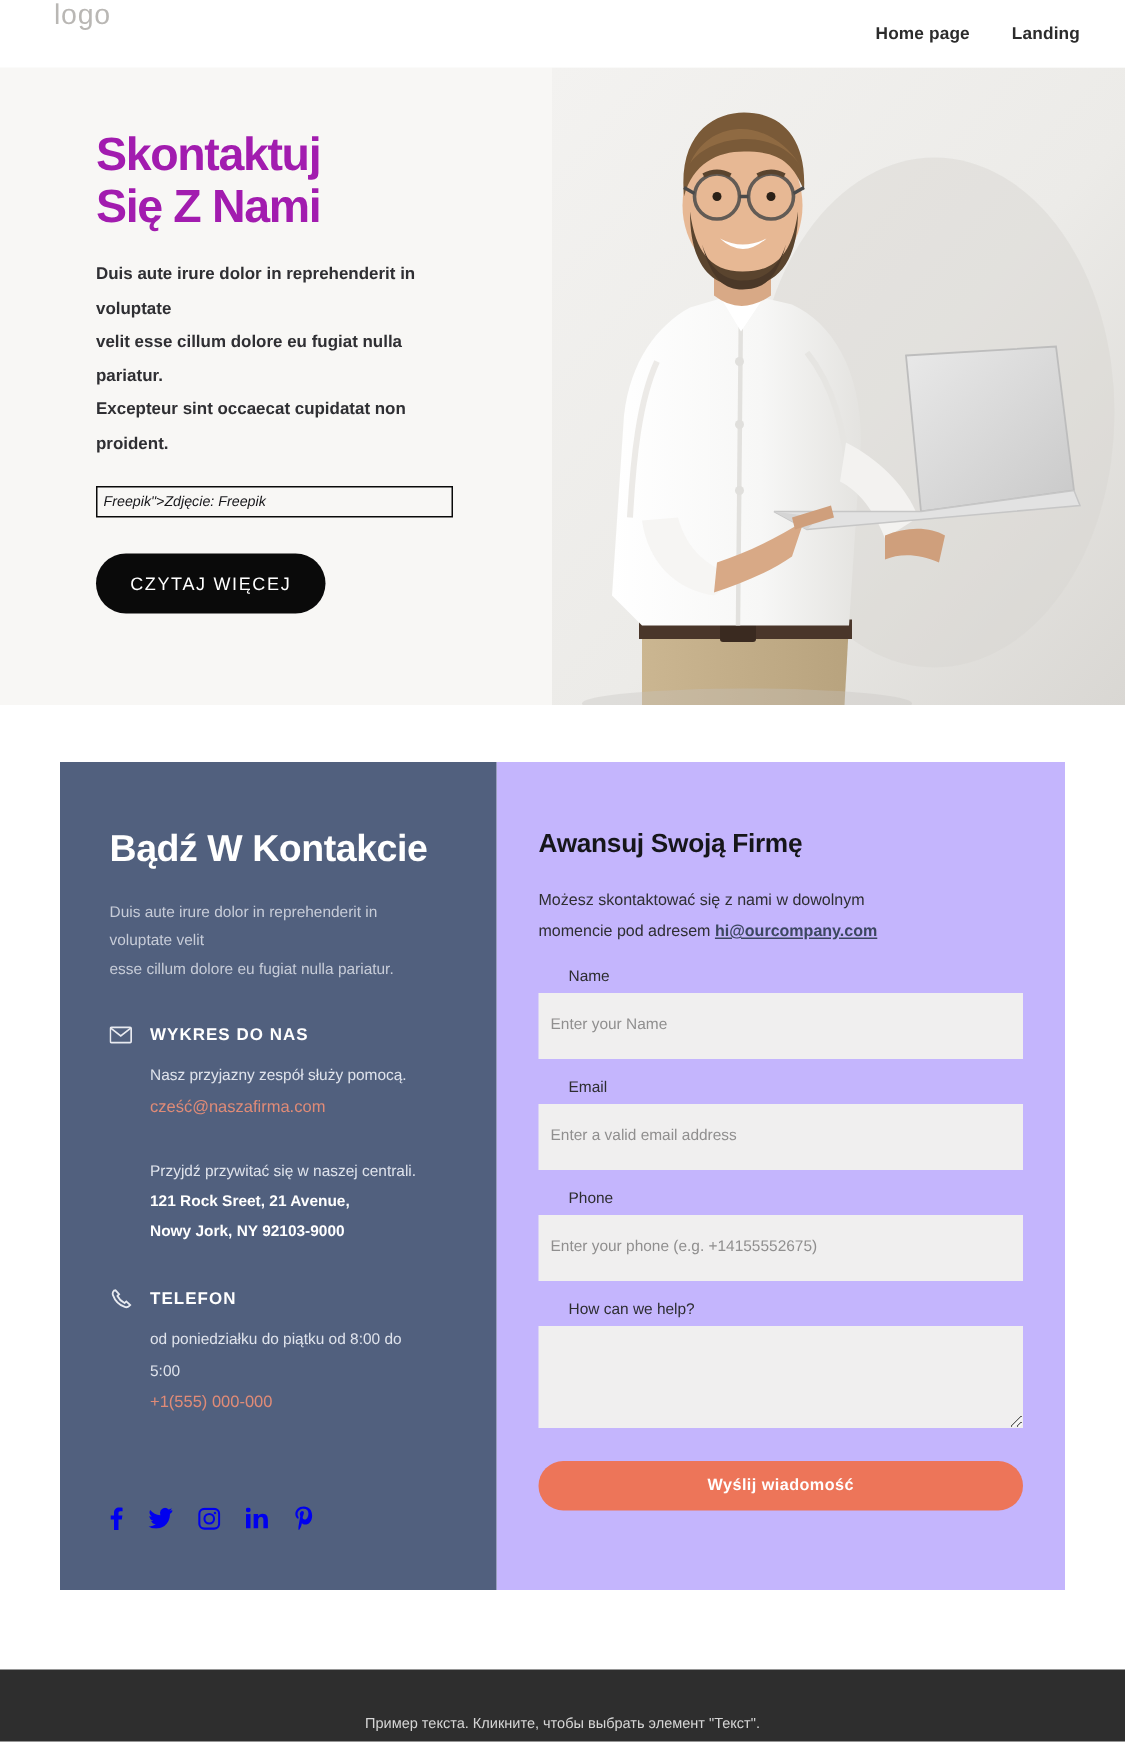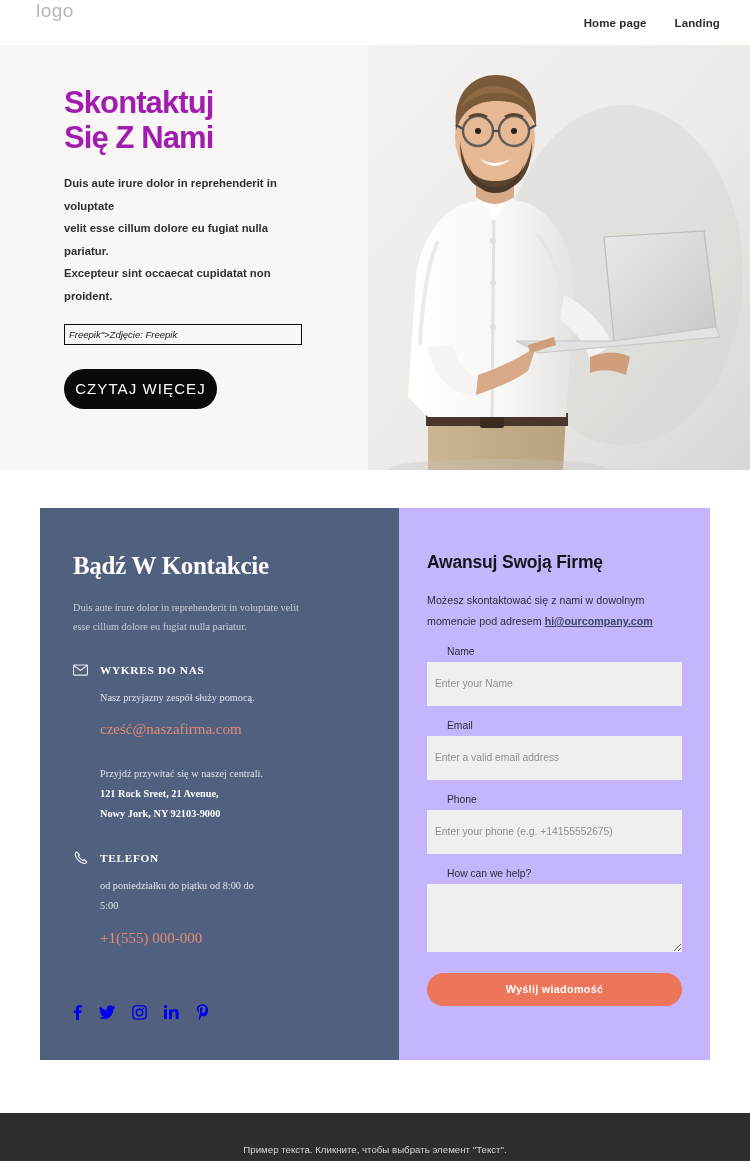--- a/index.html
+++ b/index.html
@@ -95,41 +95,40 @@
     white-space: nowrap;
   }
   .cta-btn {
     margin-top: 24px;
     width: 153px;
     height: 40px;
     border-radius: 22px;
     background: #0a0a0a;
     color: #ffffff;
     border: none;
-    font-size: 15px;
+    font-size: 12px;
     letter-spacing: 1.1px;
     font-family: "Liberation Sans", sans-serif;
     cursor: pointer;
     display: flex;
     align-items: center;
     justify-content: center;
   }
 
   
   .contact-section {
     display: flex;
     margin: 38px 40px 0 40px;
     height: 552px;
   }
   .contact-left {
-    width: 359px;
+    width: 291px;
     background: #51607e;
     padding: 44px 42px 0 33px;
     position: relative;
-    font-family: Liberation Serif, serif;
   }
   .contact-left h2 {
     font-size: 25px;
     font-weight: bold;
     color: #ffffff;
     letter-spacing: -0.3px;
   }
   .contact-left .lead {
     margin-top: 18px;
     font-size: 10.3px;
@@ -161,22 +160,22 @@
   }
   .contact-body { margin-top: 11px; padding-left: 27px; }
   .contact-body p {
     font-size: 10.3px;
     line-height: 1.95;
     color: #dfe3ec;
   }
   .contact-body p.strongline { font-weight: bold; color: #ffffff; }
   .contact-link {
     display: inline-block;
-    margin-top: 13px;
-    font-size: 15px;
+    margin-top: 2px;
+    font-size: 11px;
     color: #e08b77;
     text-decoration: none;
   }
   .socials {
     position: absolute;
     left: 33px;
     bottom: 40px;
     display: flex;
     align-items: center;
     gap: 17px;

